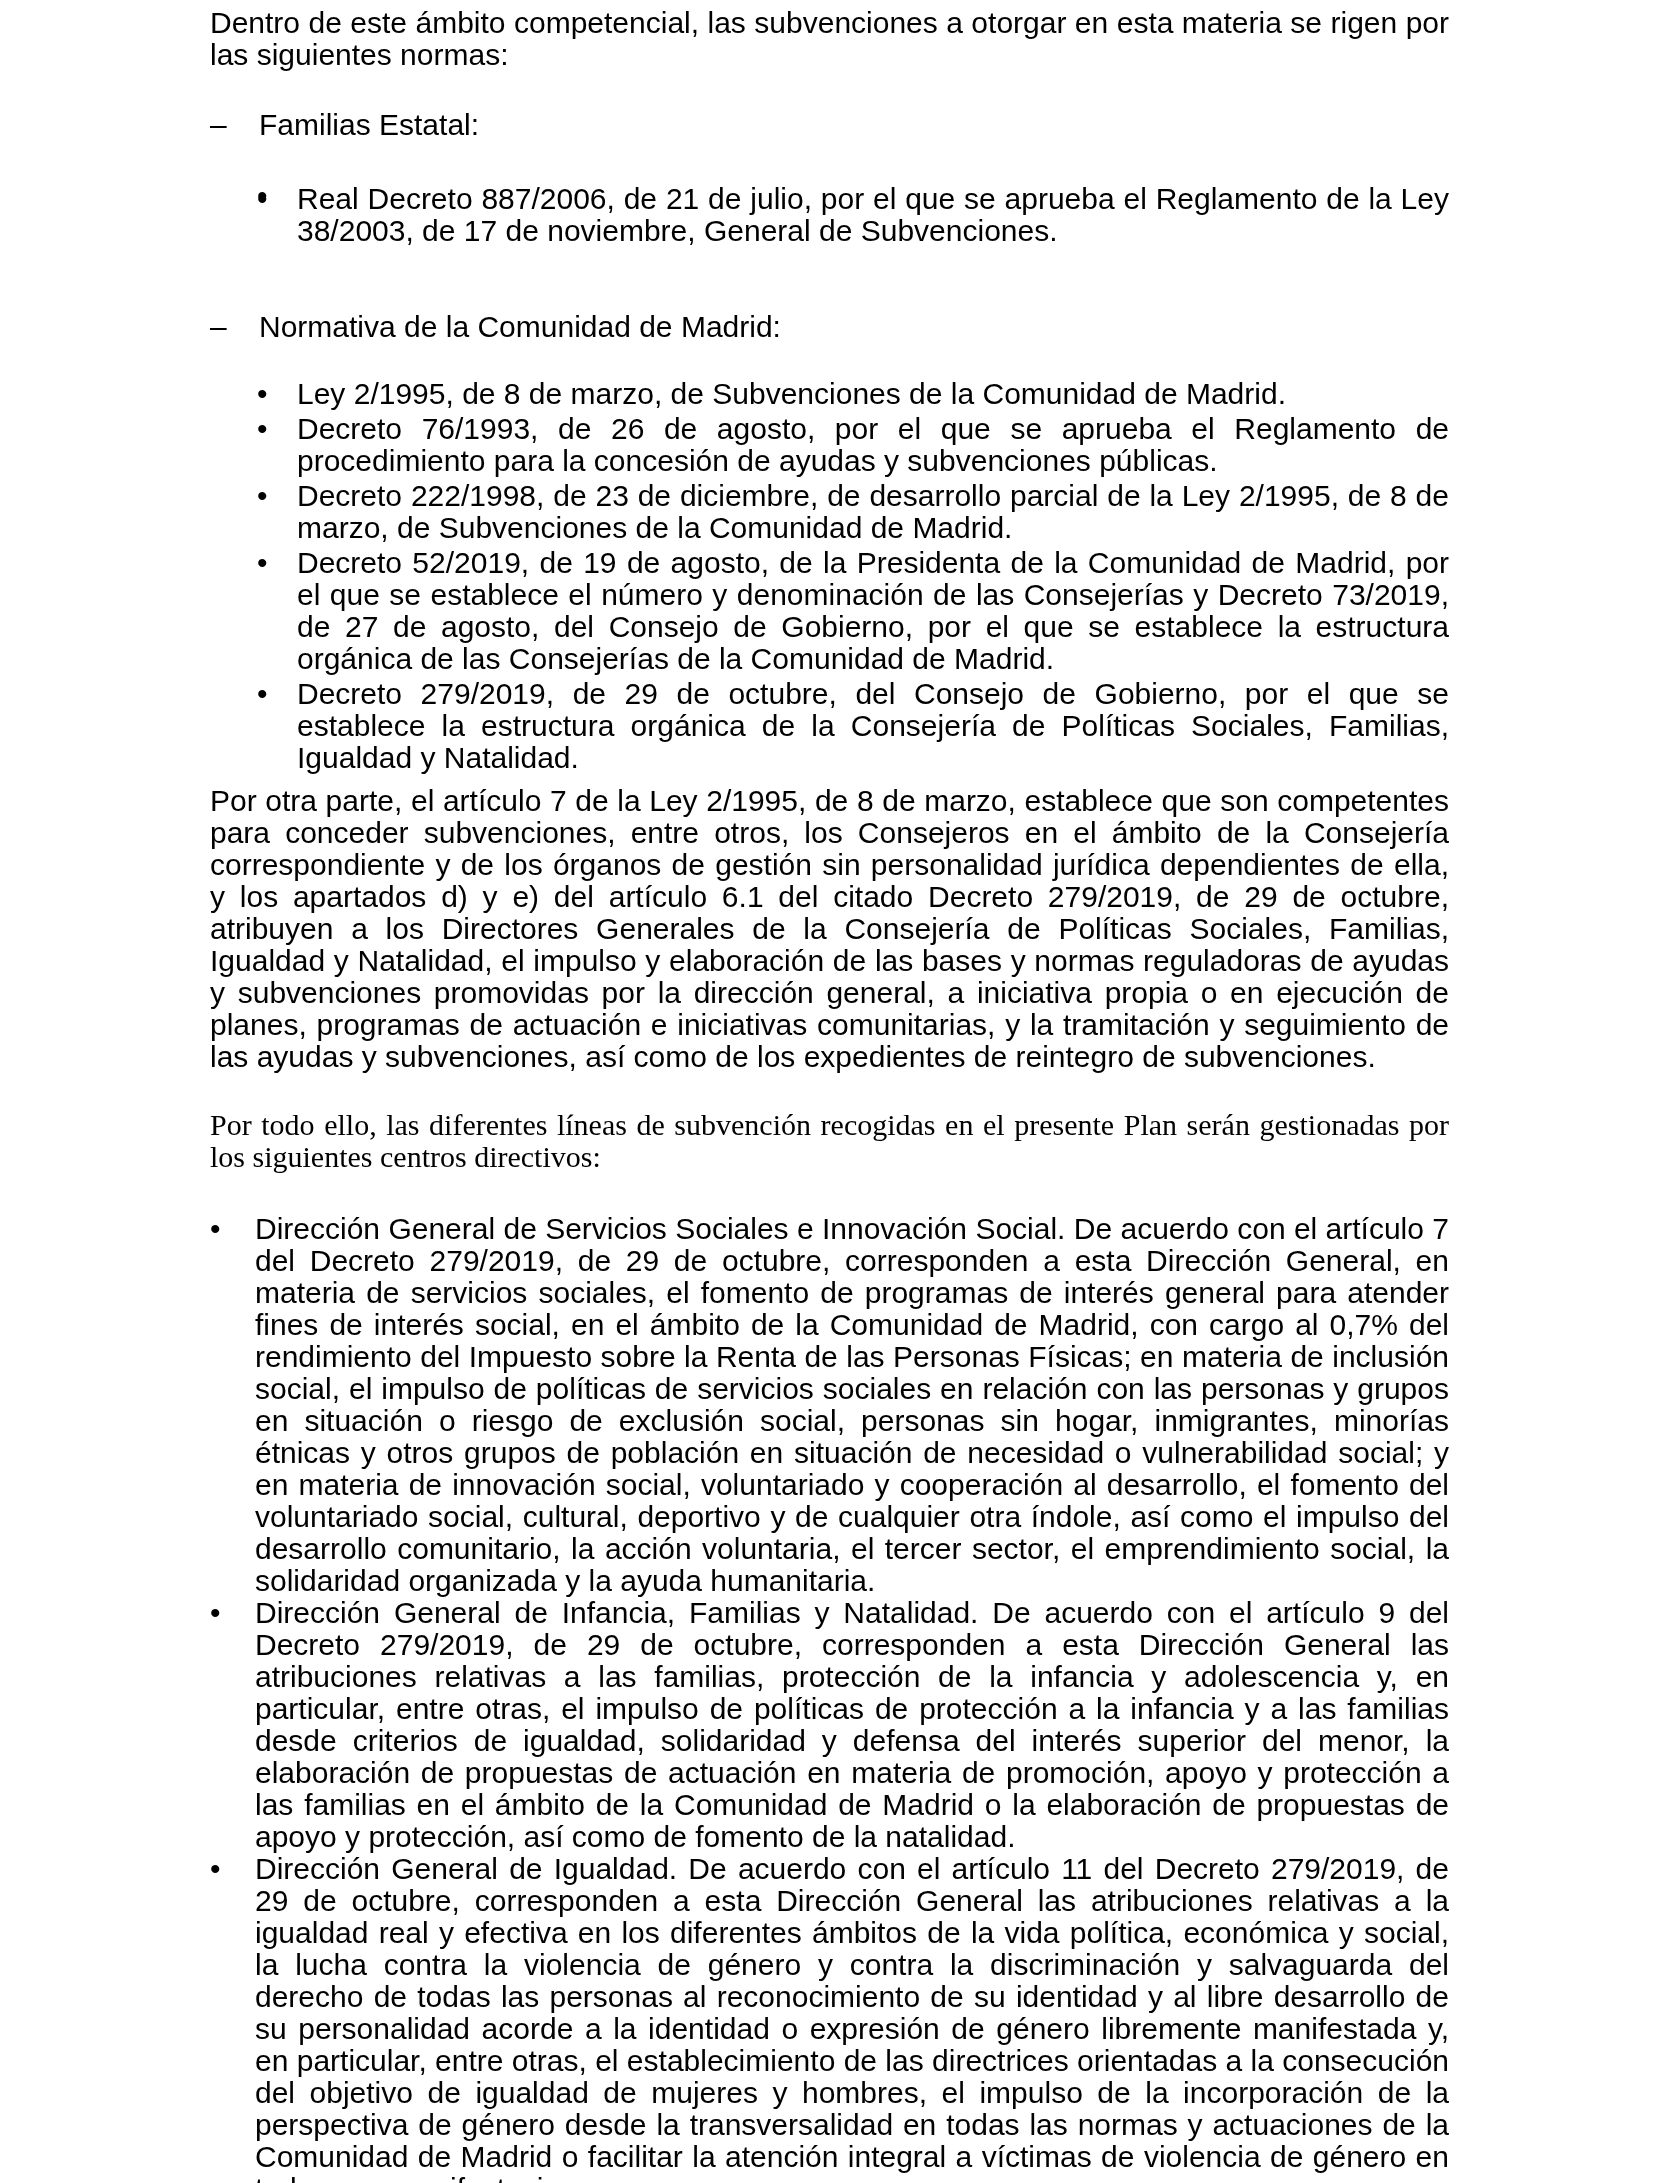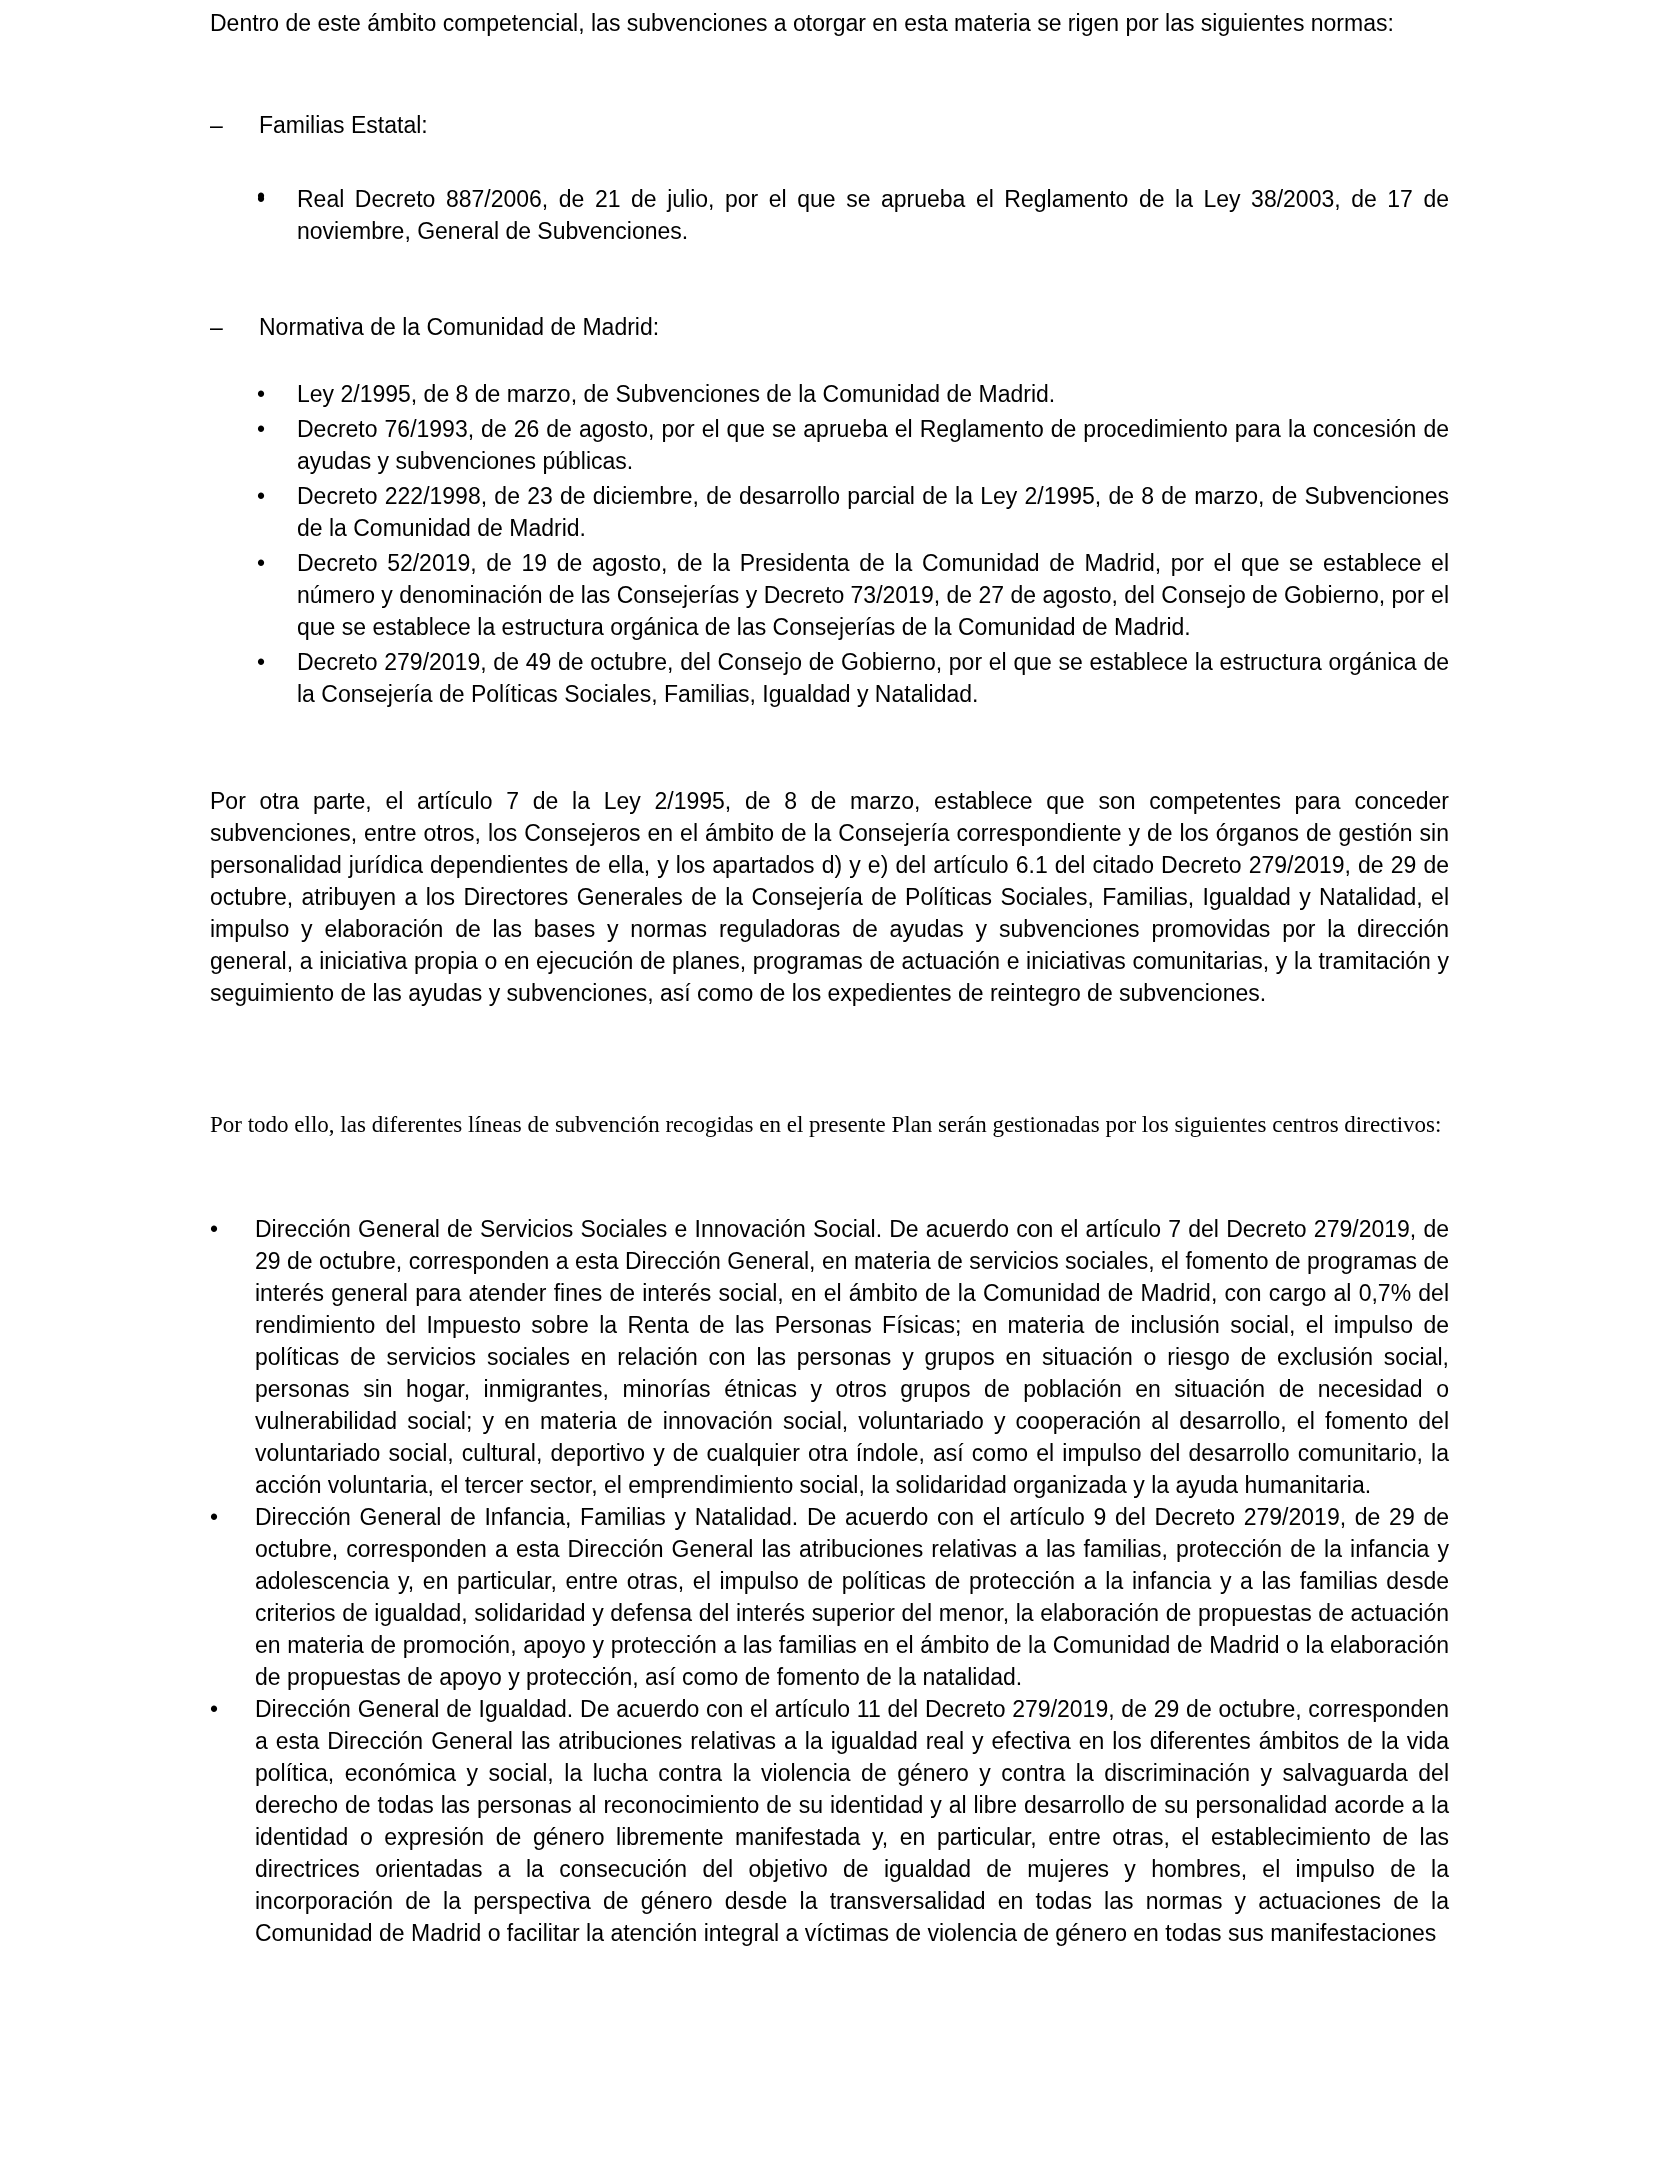--- a/index.html
+++ b/index.html
@@ -7,21 +7,21 @@
     padding: 0;
     background: #ffffff;
   }
   .page {
     position: relative;
     width: 1672px;
     height: 2183px;
     background: #ffffff;
     color: #000000;
     font-family: "Liberation Sans", "DejaVu Sans", sans-serif;
-    font-size: 23px;
+    font-size: 30px;
     line-height: 32px;
     overflow: hidden;
   }
   .block {
     position: absolute;
     left: 210px;
     width: 1239px;
     text-align: justify;
   }
   .block.single {
@@ -102,21 +102,21 @@
     <div class="li-nested">
       <span class="marker">•</span>
       <span>Decreto 222/1998, de 23 de diciembre, de desarrollo parcial de la Ley 2/1995, de 8 de marzo, de Subvenciones de la Comunidad de Madrid.</span>
     </div>
     <div class="li-nested">
       <span class="marker">•</span>
       <span>Decreto 52/2019, de 19 de agosto, de la Presidenta de la Comunidad de Madrid, por el que se establece el número y denominación de las Consejerías y Decreto 73/2019, de 27 de agosto, del Consejo de Gobierno, por el que se establece la estructura orgánica de las Consejerías de la Comunidad de Madrid.</span>
     </div>
     <div class="li-nested">
       <span class="marker">•</span>
-      <span>Decreto 279/2019, de 49 de octubre, del Consejo de Gobierno, por el que se establece la estructura orgánica de la Consejería de Políticas Sociales, Familias, Igualdad y Natalidad.</span>
+      <span>Decreto 279/2019, de 29 de octubre, del Consejo de Gobierno, por el que se establece la estructura orgánica de la Consejería de Políticas Sociales, Familias, Igualdad y Natalidad.</span>
     </div>
   </div>
 
   <div class="block" style="top: 785px;">Por otra parte, el artículo 7 de la Ley 2/1995, de 8 de marzo, establece que son competentes para conceder subvenciones, entre otros, los Consejeros en el ámbito de la Consejería correspondiente y de los órganos de gestión sin personalidad jurídica dependientes de ella, y los apartados d) y e) del artículo 6.1 del citado Decreto 279/2019, de 29 de octubre, atribuyen a los Directores Generales de la Consejería de Políticas Sociales, Familias, Igualdad y Natalidad, el impulso y elaboración de las bases y normas reguladoras de ayudas y subvenciones promovidas por la dirección general, a iniciativa propia o en ejecución de planes, programas de actuación e iniciativas comunitarias, y la tramitación y seguimiento de las ayudas y subvenciones, así como de los expedientes de reintegro de subvenciones.</div>
 
   <div class="block" style="top: 1109px; font-family: Liberation Serif, serif;">Por todo ello, las diferentes líneas de subvención recogidas en el presente Plan serán gestionadas por los siguientes centros directivos:</div>
 
   <div class="block" style="top: 1213px;">
     <div class="li-dg">
       <span class="marker">•</span>

